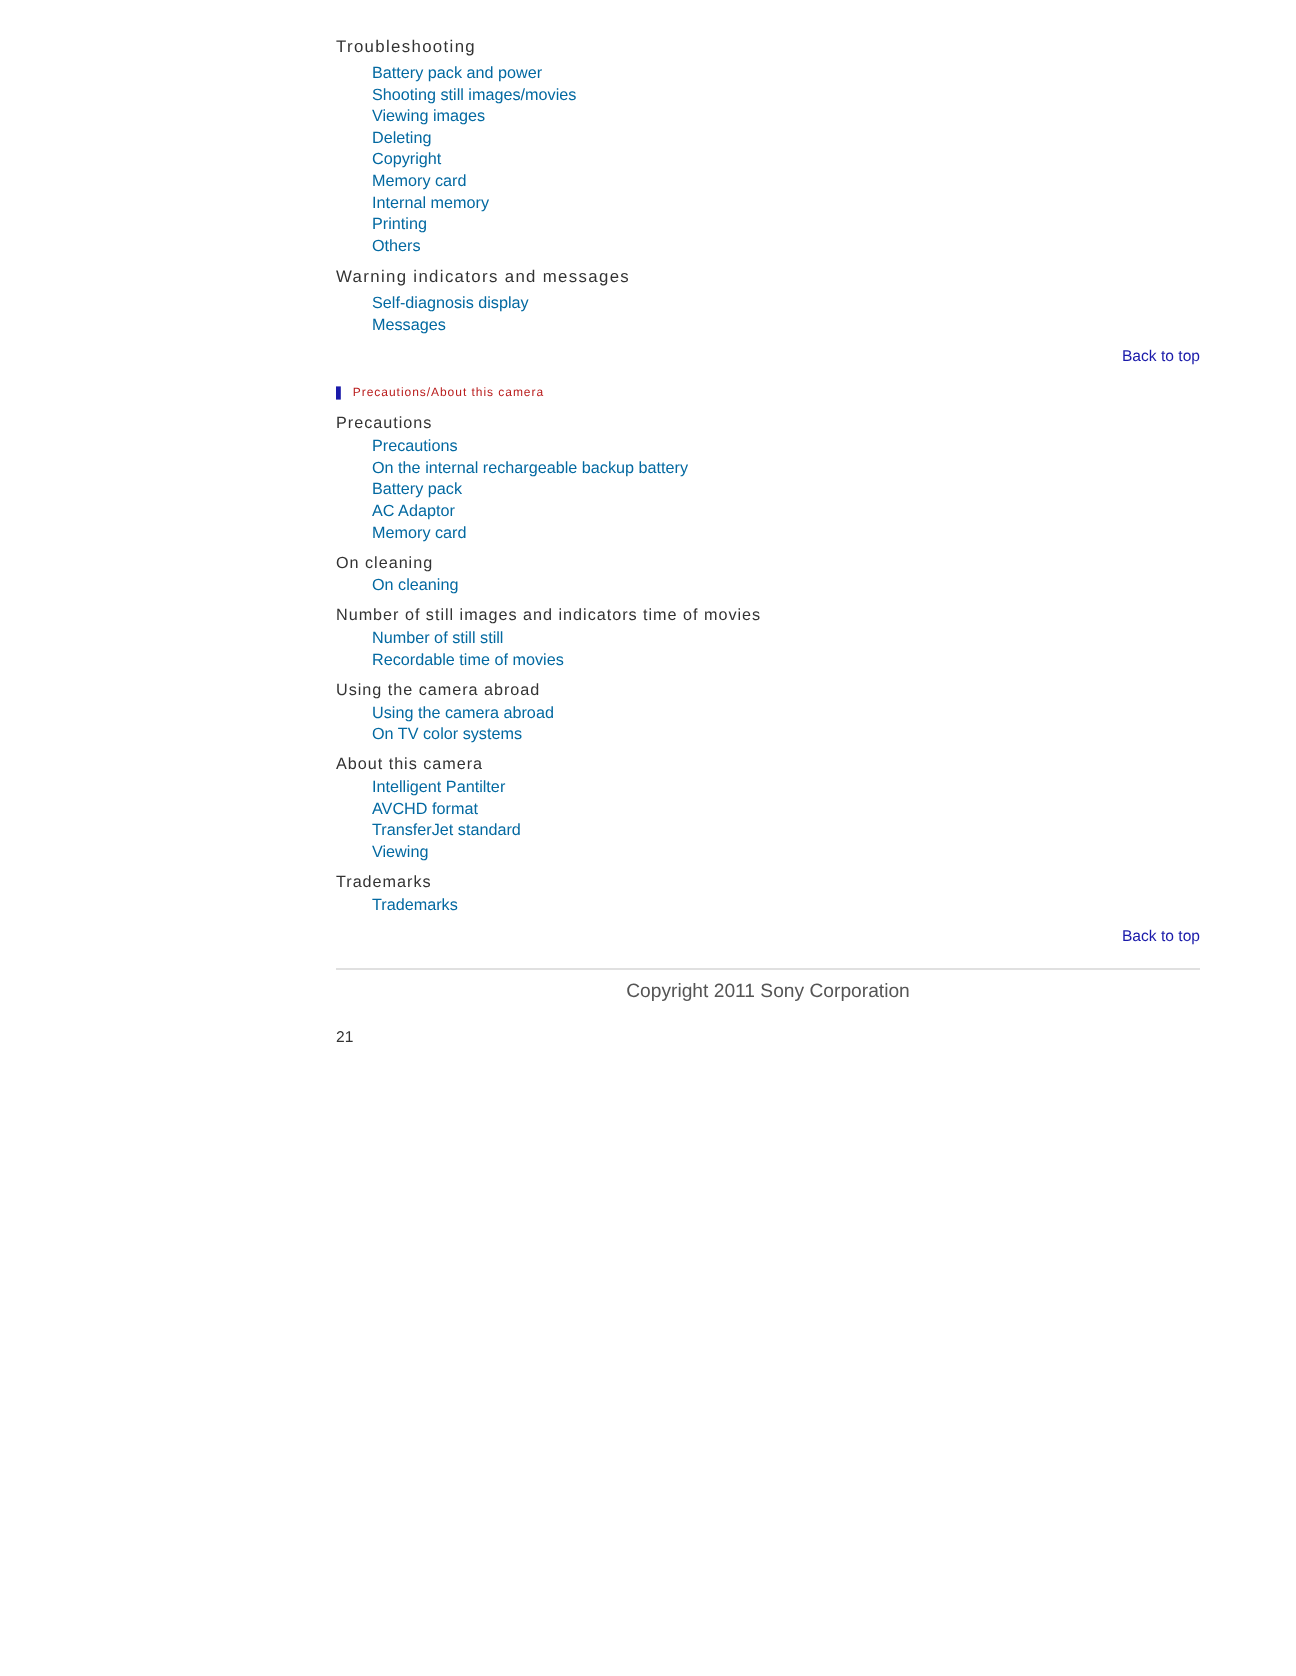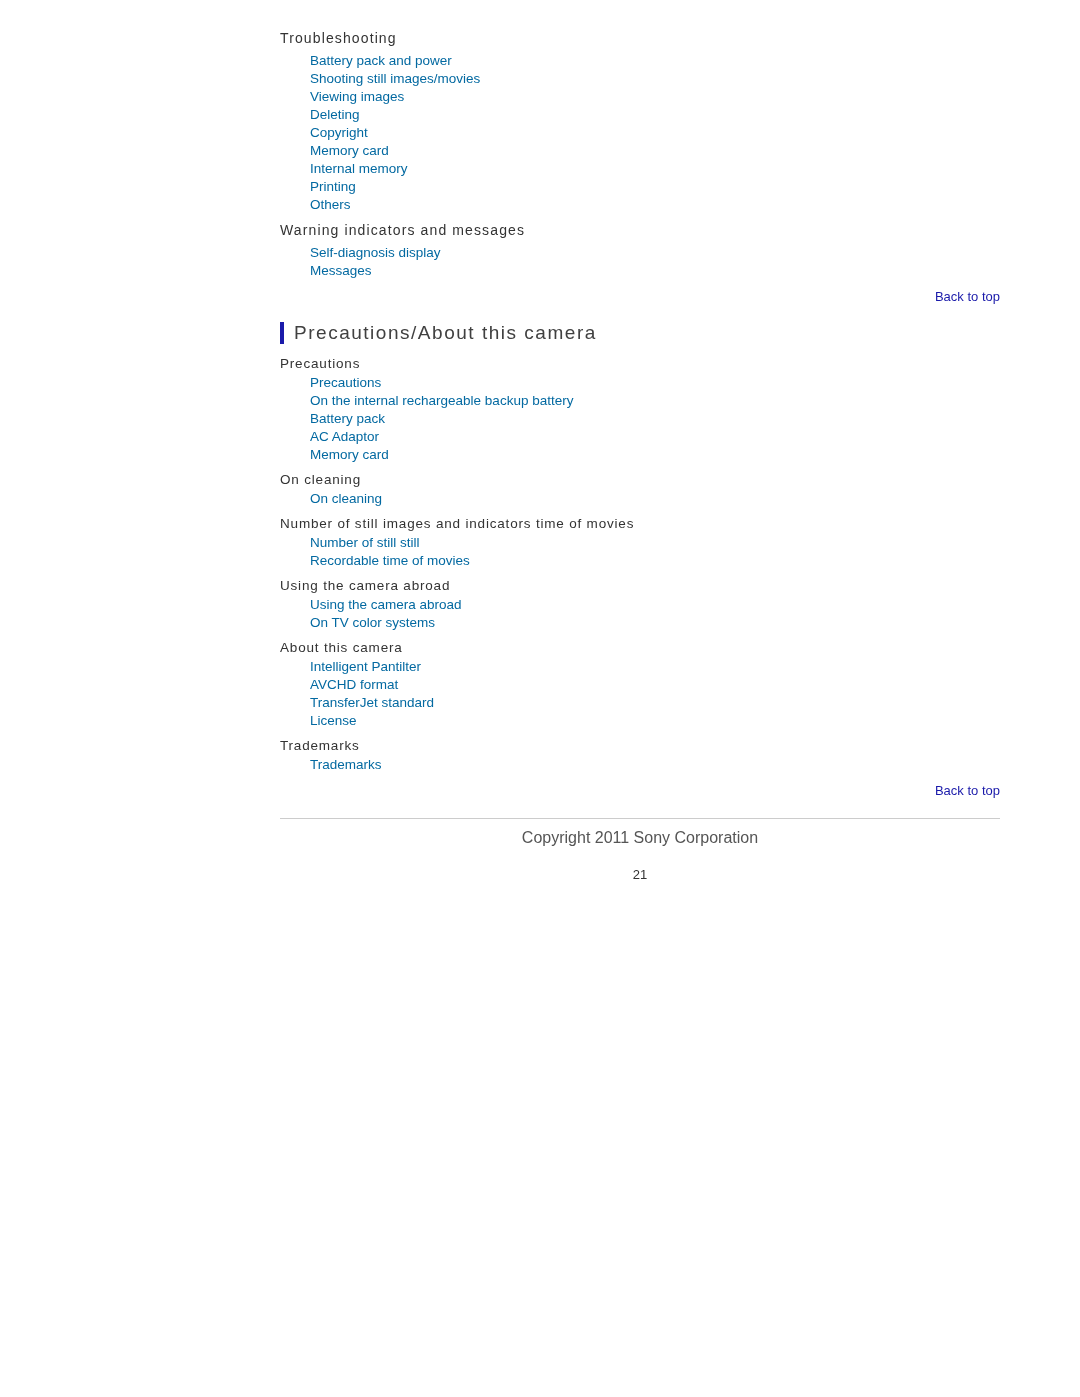--- a/index.html
+++ b/index.html
@@ -56,22 +56,22 @@
       text-decoration: none;
       font-size: 13px;
     }
     
     .section-with-border {
       border-left: 4px solid #1a1aaa;
       padding-left: 10px;
       margin: 18px 0 12px 0;
     }
     .section-with-border h2 {
-      font-size: 19px;
-      color: #404040;
+      font-size: 10px;
+      color: #b91c1c;
       letter-spacing: 0.08em;
       font-weight: normal;
     }
     .section-block {
       margin-bottom: 10px;
     }
     .section-block-header {
       font-size: 13.5px;
       color: #333;
       letter-spacing: 0.06em;
@@ -83,21 +83,20 @@
       border-top: 1px solid #ccc;
       margin: 20px 0 6px 0;
     }
     .footer-copyright {
       text-align: center;
       font-size: 16px;
       color: #555;
       margin-top: 10px;
     }
     .page-number {
-      text-align: center;
       font-size: 13px;
       color: #333;
       margin-top: 20px;
     }
   </style>
 </head>
 <body>
 
 <div class="page-container">
   <div class="content-area">
@@ -166,21 +165,21 @@
         <li><a href="#">On TV color systems</a></li>
       </ul>
     </div>
 
     <div class="section-block">
       <p class="section-block-header">About this camera</p>
       <ul class="subsection-list">
         <li><a href="#">Intelligent Pantilter</a></li>
         <li><a href="#">AVCHD format</a></li>
         <li><a href="#">TransferJet standard</a></li>
-        <li><a href="#">License</a></li>
+        <li><a href="#">Viewing</a></li>
       </ul>
     </div>
 
     <div class="section-block">
       <p class="section-block-header">Trademarks</p>
       <ul class="subsection-list">
         <li><a href="#">Trademarks</a></li>
       </ul>
     </div>
 

